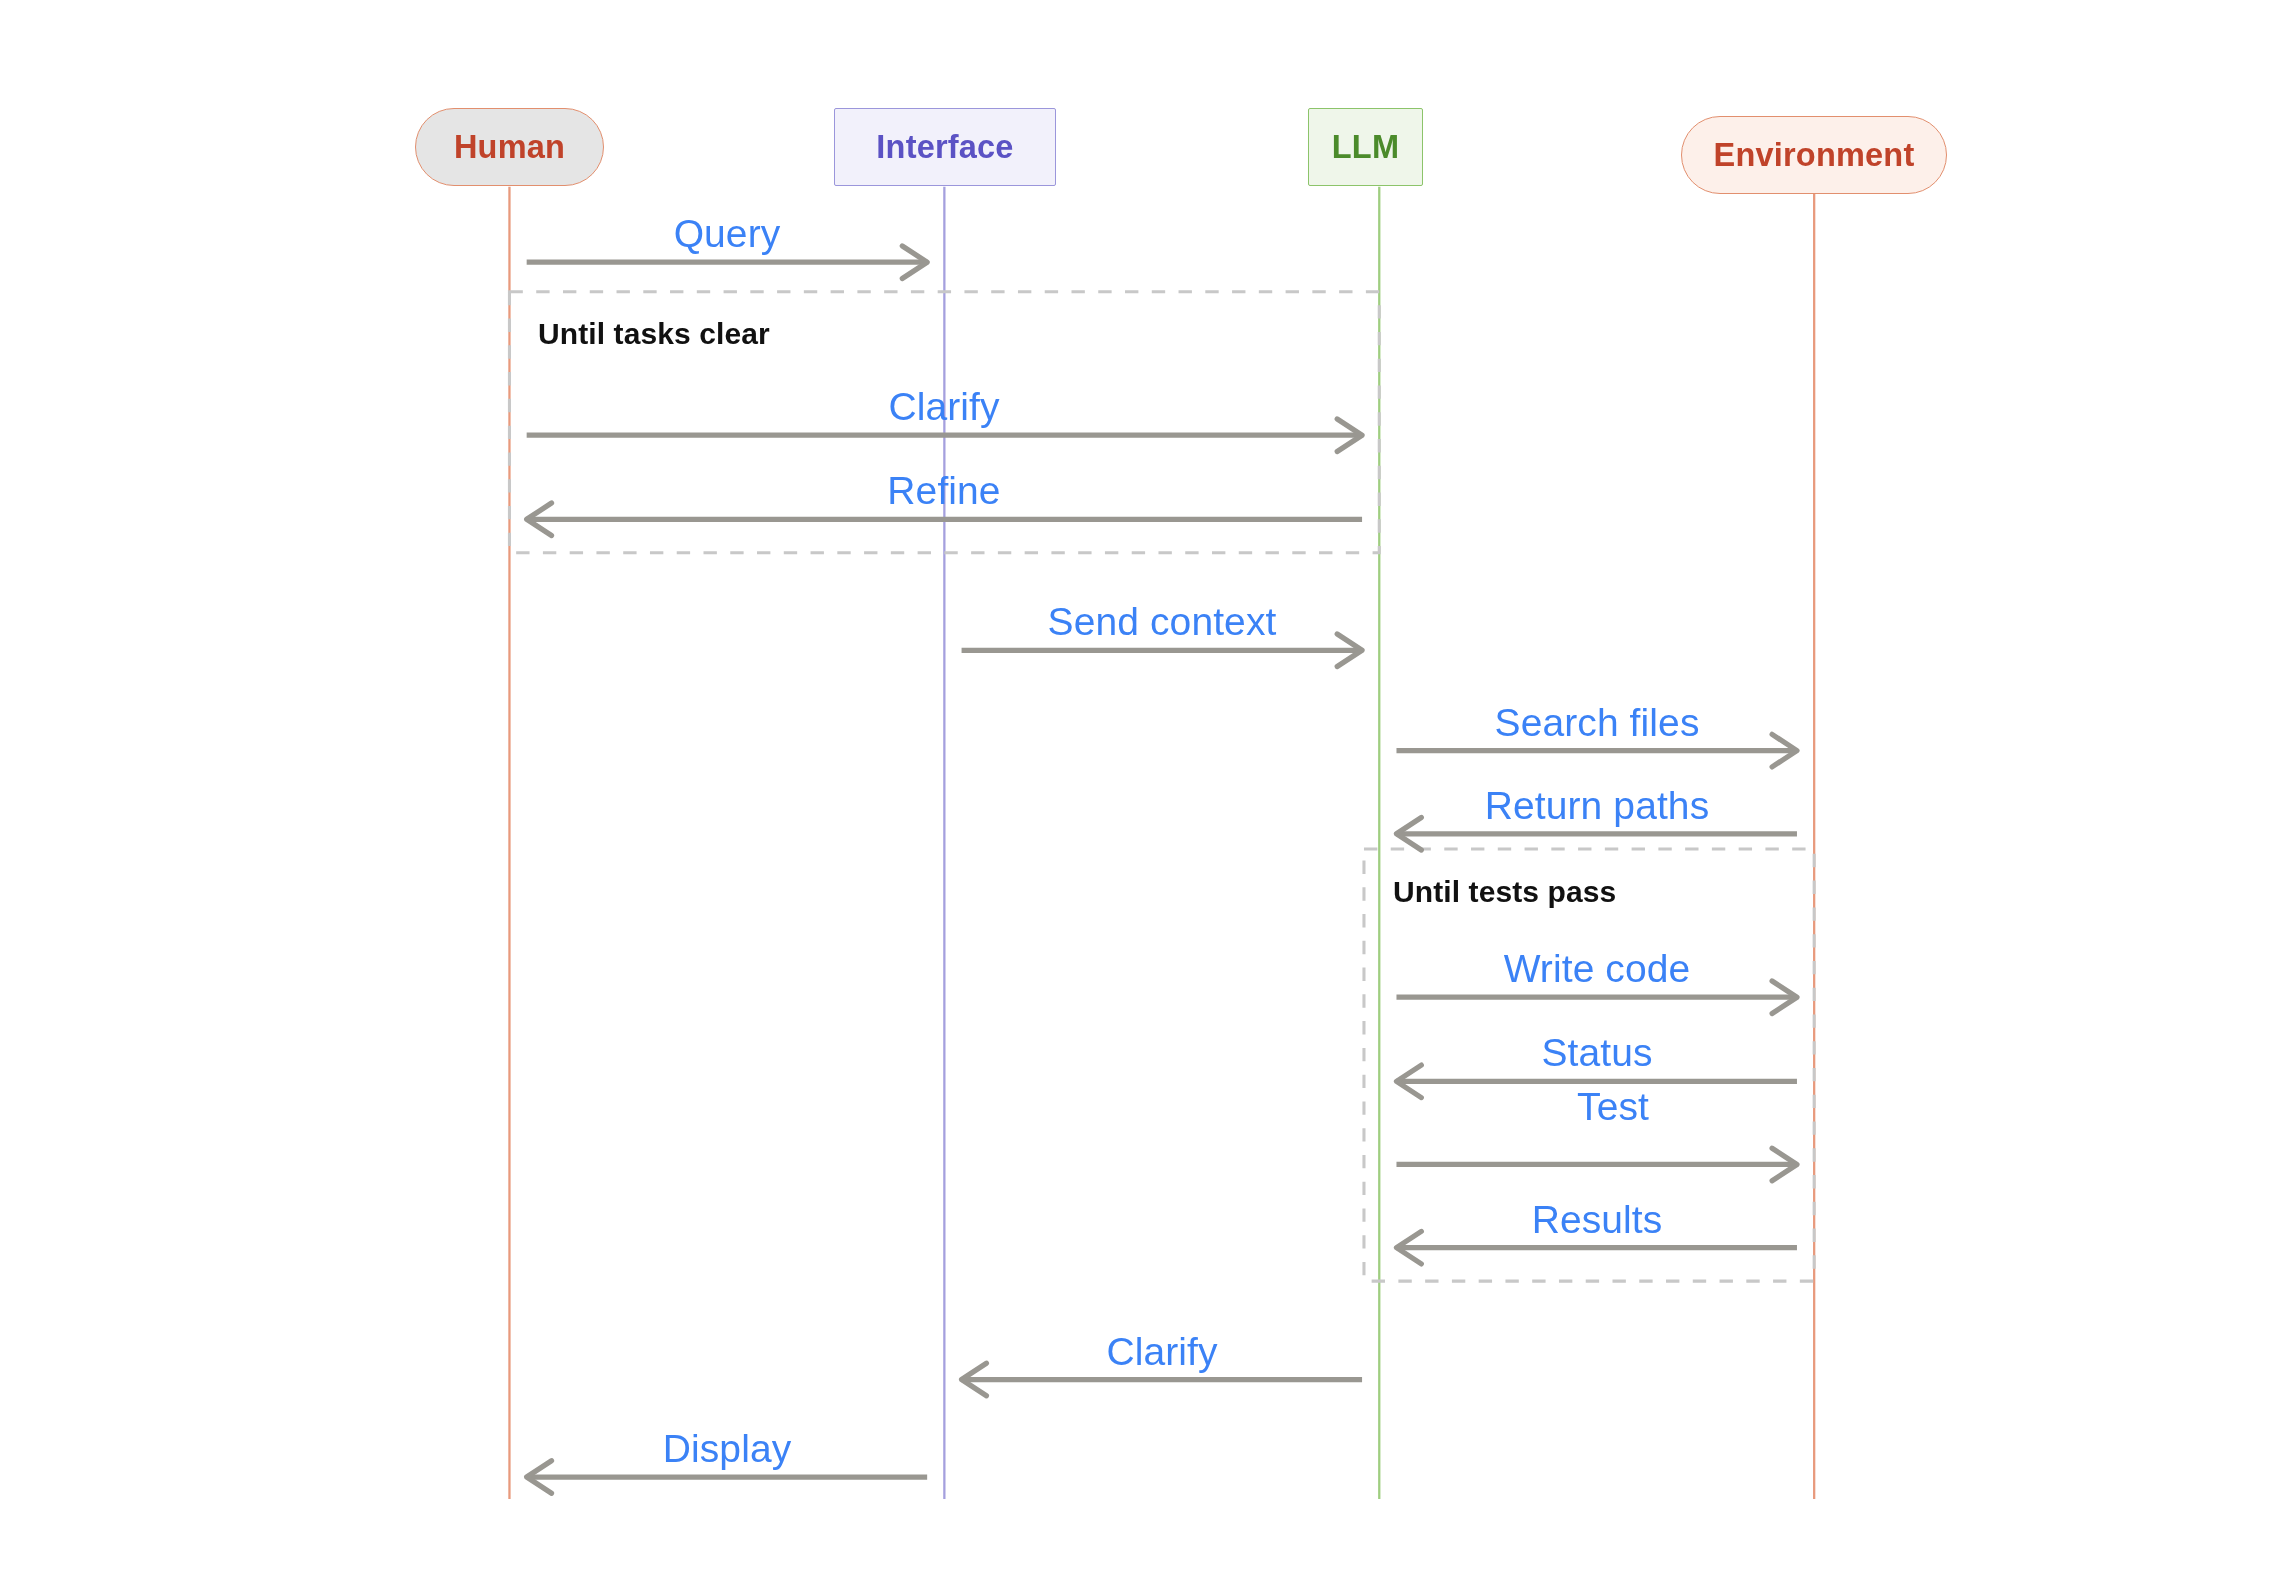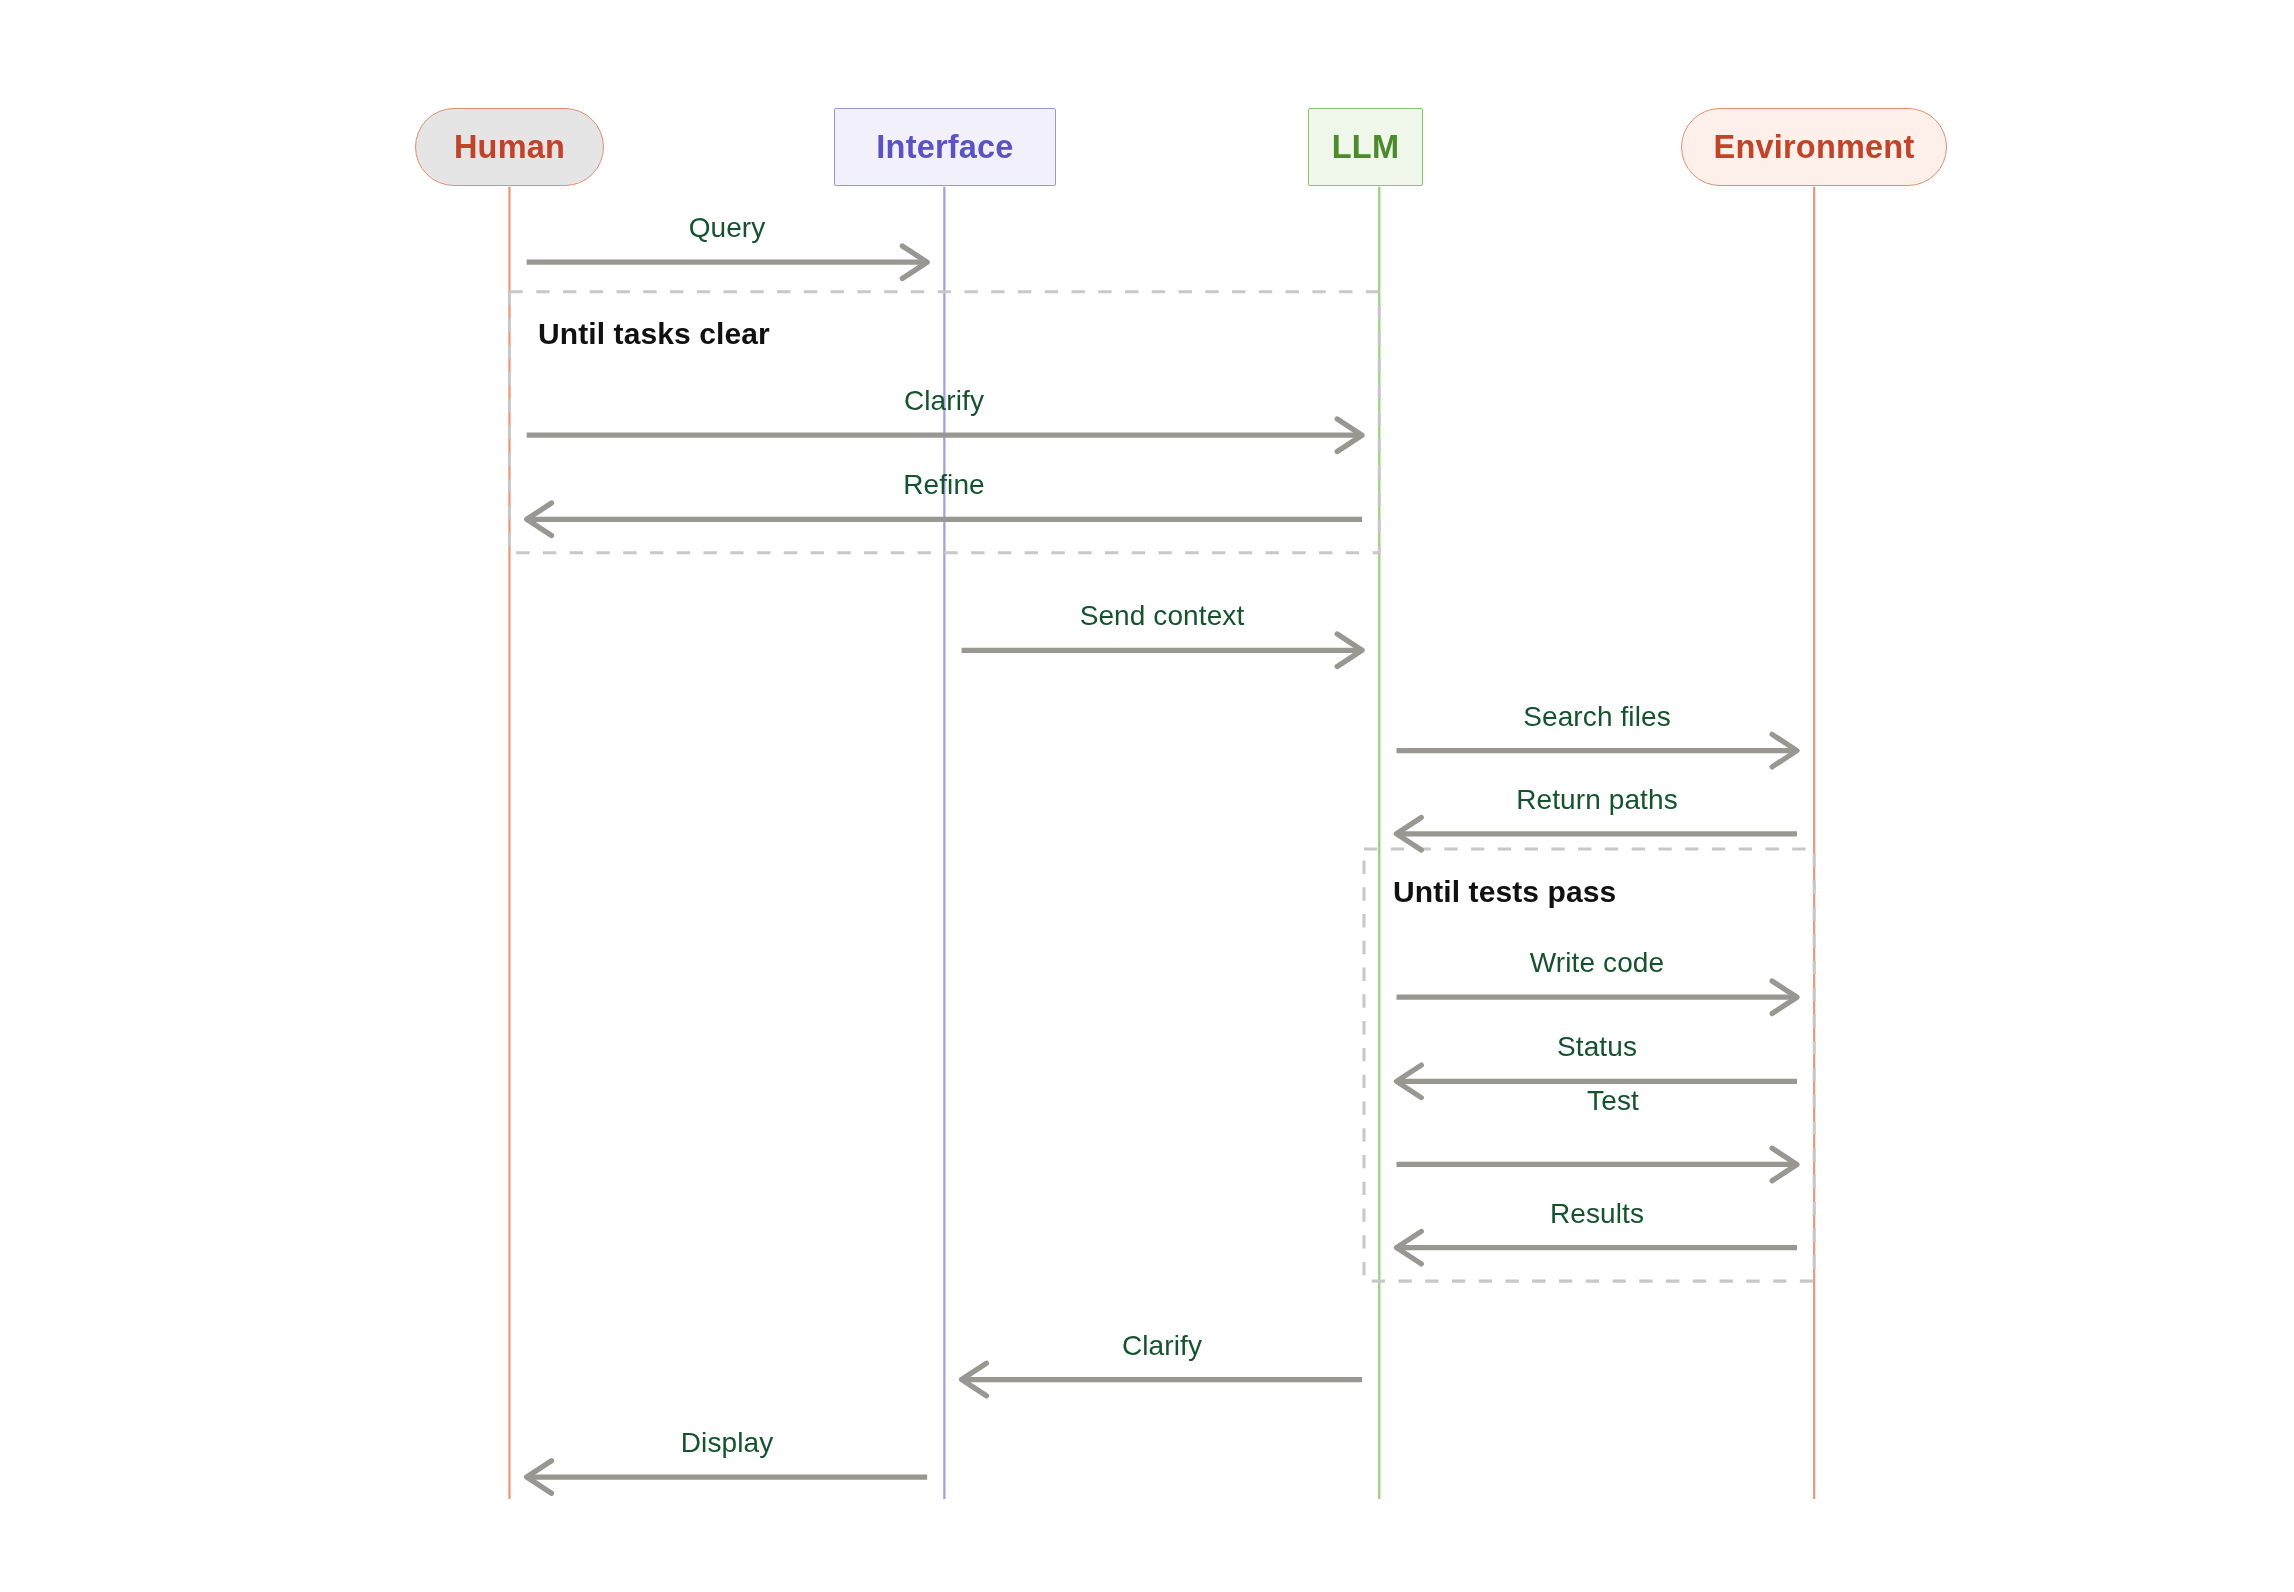--- a/index.html
+++ b/index.html
@@ -43,22 +43,22 @@
     letter-spacing: 0.2px;
     white-space: nowrap;
   }
   .participant.pill { border-radius: 39px; }
   .participant.rect { border-radius: 2px; }
 
   
   .msg-label {
     position: absolute;
     transform: translateX(-50%);
-    font-size: 28px;
-    color: #14532d;
+    font-size: 39px;
+    color: #3b82f6;
     white-space: nowrap;
     letter-spacing: 0.1px;
   }
   
   .loop-title {
     position: absolute;
     font-size: 30px;
     font-weight: 700;
     color: #111111;
     white-space: nowrap;
@@ -136,21 +136,21 @@
   <div id="participants-layer">
       <div class="participant pill" style="left: 415px; top: 108px; width: 189px; background: #e5e5e5; border-color: rgb(226, 143, 110); color: rgb(192, 67, 42);">
         <span>Human</span>
       </div>
       <div class="participant rect" style="left: 834px; top: 108px; width: 222px; background: rgb(242, 241, 251); border-color: rgb(155, 150, 219); color: rgb(91, 82, 196);">
         <span>Interface</span>
       </div>
       <div class="participant rect" style="left: 1308px; top: 108px; width: 115px; background: rgb(239, 246, 234); border-color: rgb(140, 196, 106); color: rgb(75, 139, 43);">
         <span>LLM</span>
       </div>
-      <div class="participant pill" style="left: 1681px; top: 108px; width: 266px; background: rgb(253, 240, 234); border-color: rgb(226, 143, 110); color: rgb(192, 67, 42);">
+      <div class="participant pill" style="left: 1681px; top: 116px; width: 266px; background: rgb(253, 240, 234); border-color: rgb(226, 143, 110); color: rgb(192, 67, 42);">
         <span>Environment</span>
       </div>
     </div>
   <div id="labels-layer">
       <div class="msg-label" style="left: 727px; top: 212px;">Query</div>
       <div class="msg-label" style="left: 944px; top: 385px;">Clarify</div>
       <div class="msg-label" style="left: 944px; top: 469px;">Refine</div>
       <div class="msg-label" style="left: 1162px; top: 600px;">Send context</div>
       <div class="msg-label" style="left: 1597px; top: 701px;">Search files</div>
       <div class="msg-label" style="left: 1597px; top: 784px;">Return paths</div>

